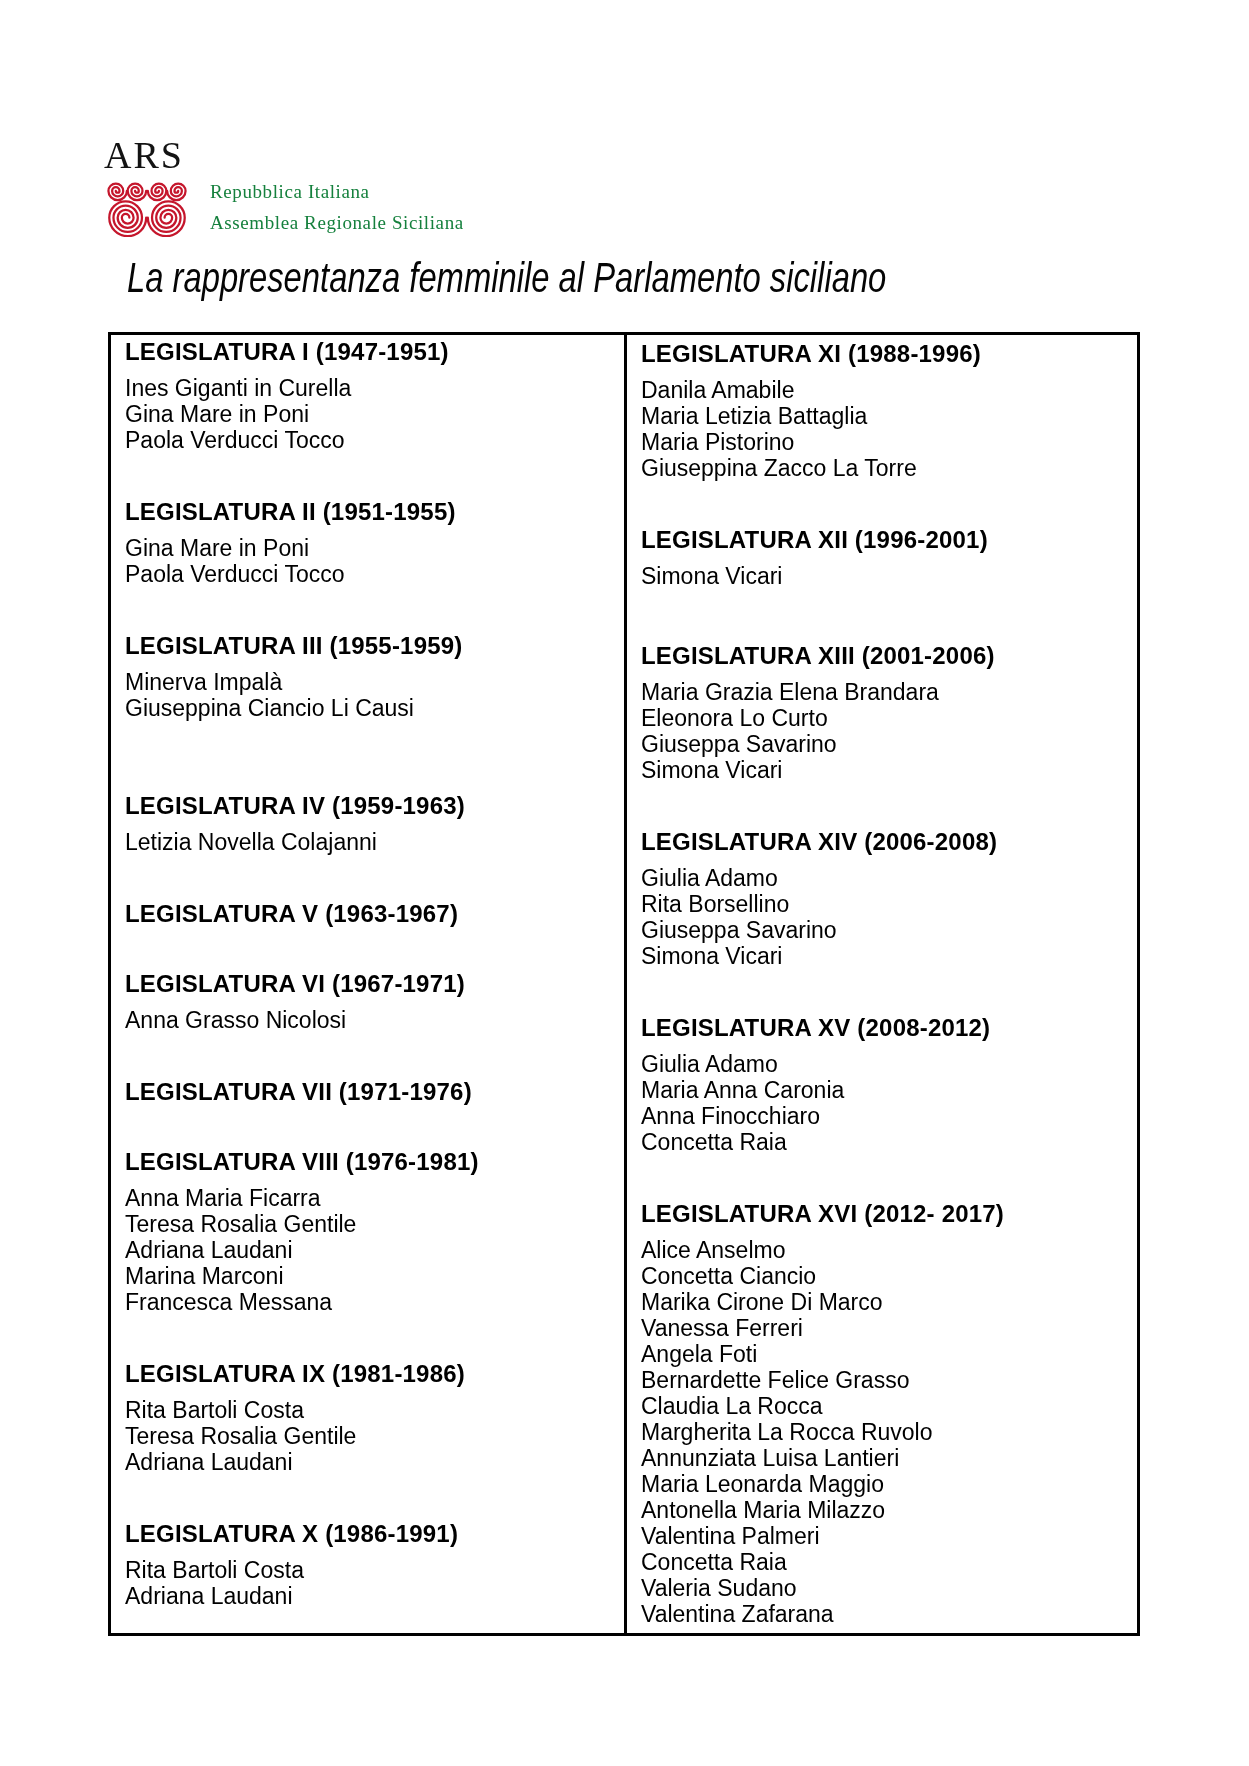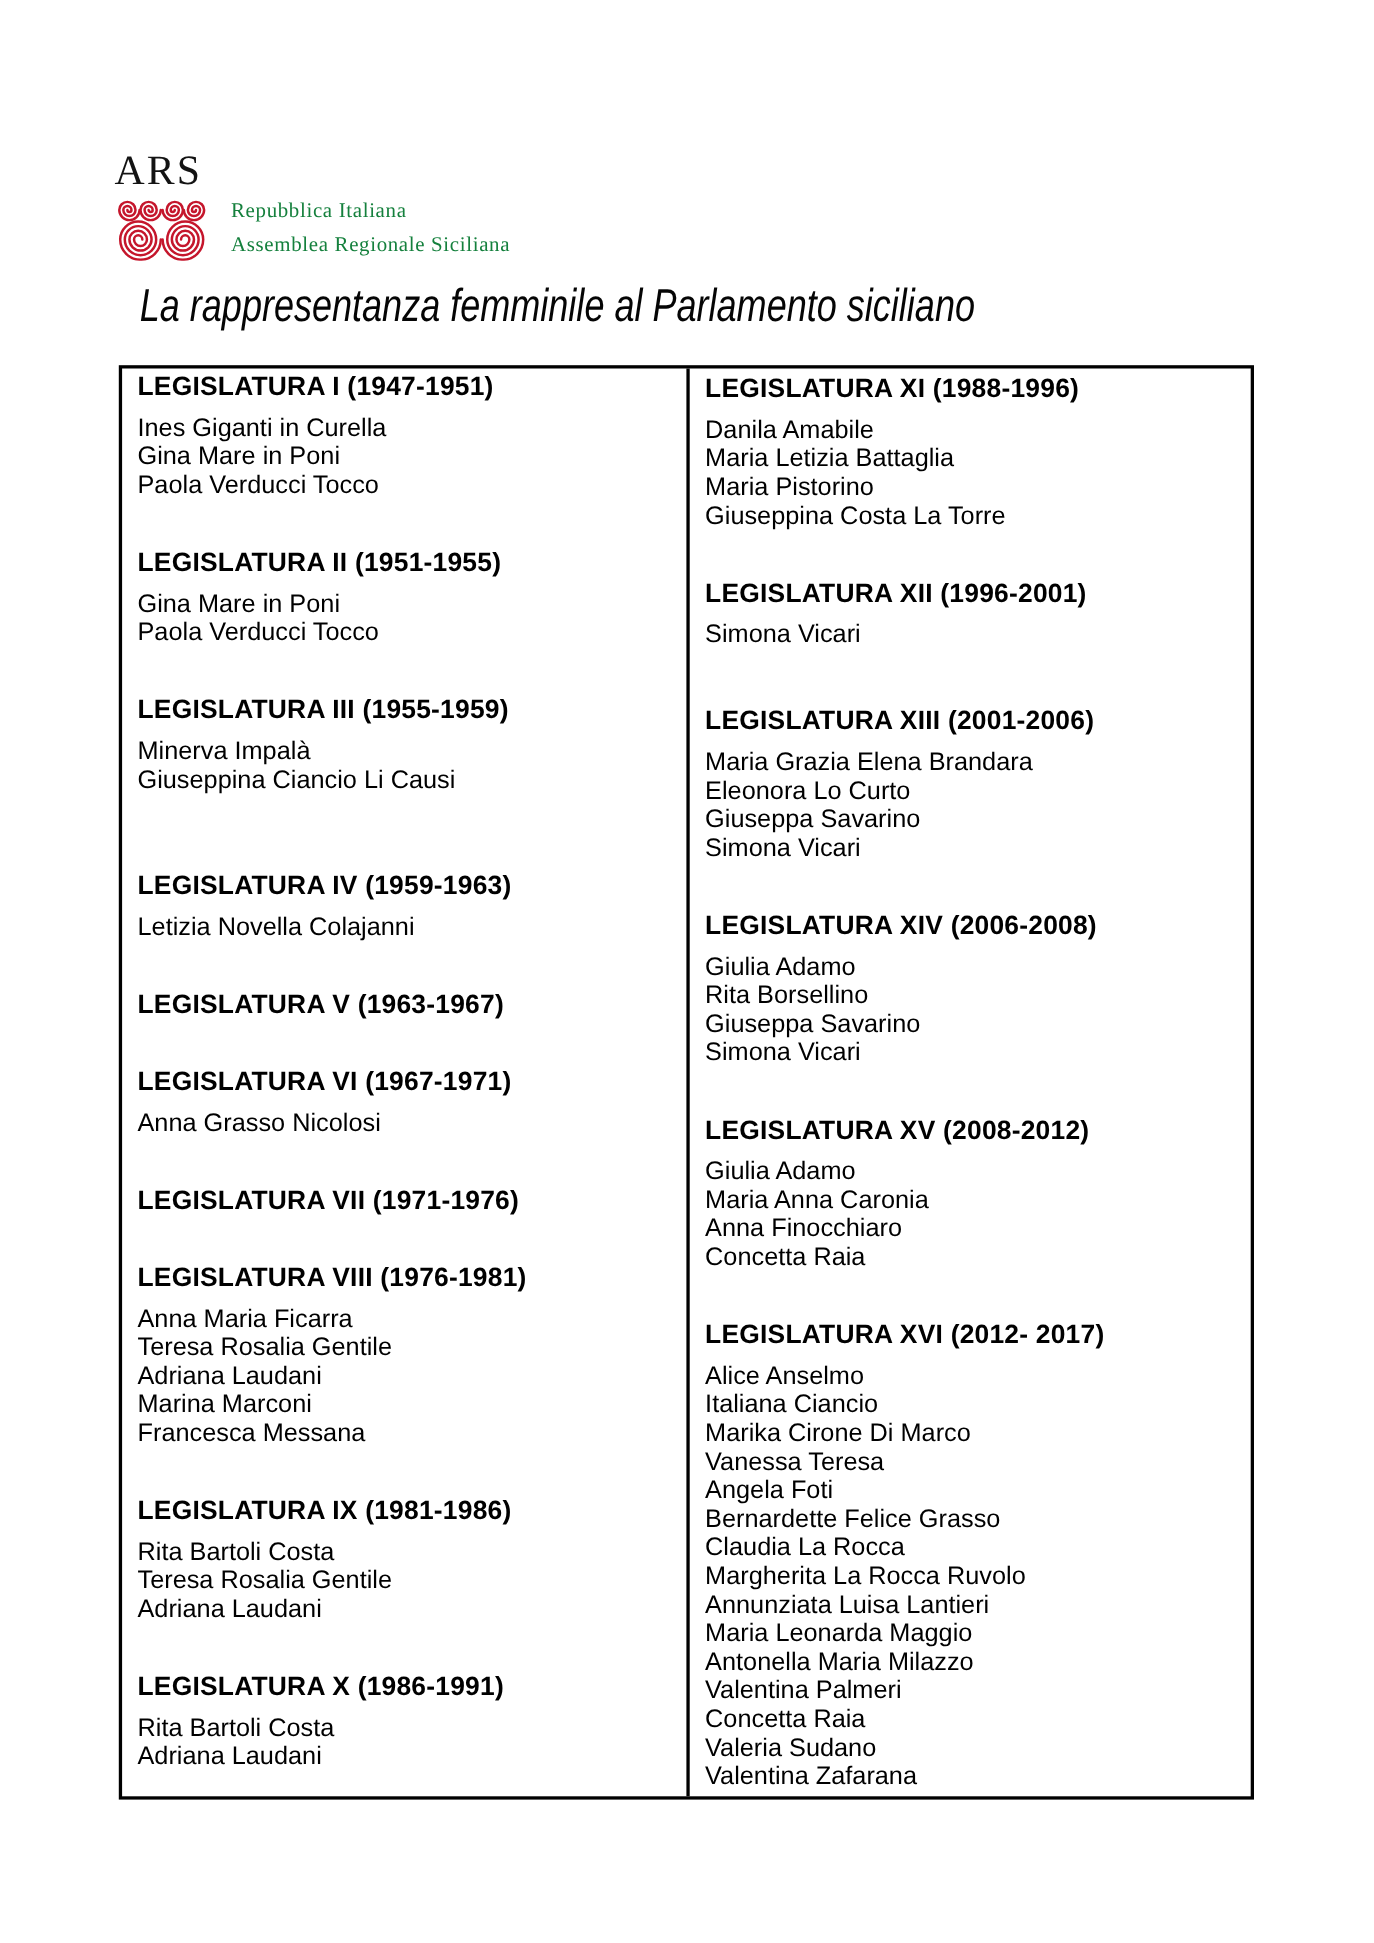--- a/index.html
+++ b/index.html
@@ -142,21 +142,21 @@
         </div>
       </div>
     </div>
   <div class="col col-right" id="col-1">
       <div class="block">
         <div class="heading">LEGISLATURA XI (1988-1996)</div>
         <div class="names">
           <div class="name">Danila Amabile</div>
           <div class="name">Maria Letizia Battaglia</div>
           <div class="name">Maria Pistorino</div>
-          <div class="name">Giuseppina Costa La Torre</div>
+          <div class="name">Giuseppina Zacco La Torre</div>
         </div>
       </div>
       <div class="block">
         <div class="heading">LEGISLATURA XII (1996-2001)</div>
         <div class="names">
           <div class="name">Simona Vicari</div>
         </div>
       </div>
       <div class="block">
         <div class="heading">LEGISLATURA XIII (2001-2006)</div>
@@ -182,23 +182,23 @@
           <div class="name">Giulia Adamo</div>
           <div class="name">Maria Anna Caronia</div>
           <div class="name">Anna Finocchiaro</div>
           <div class="name">Concetta Raia</div>
         </div>
       </div>
       <div class="block">
         <div class="heading">LEGISLATURA XVI (2012- 2017)</div>
         <div class="names">
           <div class="name">Alice Anselmo</div>
-          <div class="name">Italiana Ciancio</div>
+          <div class="name">Concetta Ciancio</div>
           <div class="name">Marika Cirone Di Marco</div>
-          <div class="name">Vanessa Teresa</div>
+          <div class="name">Vanessa Ferreri</div>
           <div class="name">Angela Foti</div>
           <div class="name">Bernardette Felice Grasso</div>
           <div class="name">Claudia La Rocca</div>
           <div class="name">Margherita La Rocca Ruvolo</div>
           <div class="name">Annunziata Luisa Lantieri</div>
           <div class="name">Maria Leonarda Maggio</div>
           <div class="name">Antonella Maria Milazzo</div>
           <div class="name">Valentina Palmeri</div>
           <div class="name">Concetta Raia</div>
           <div class="name">Valeria Sudano</div>

